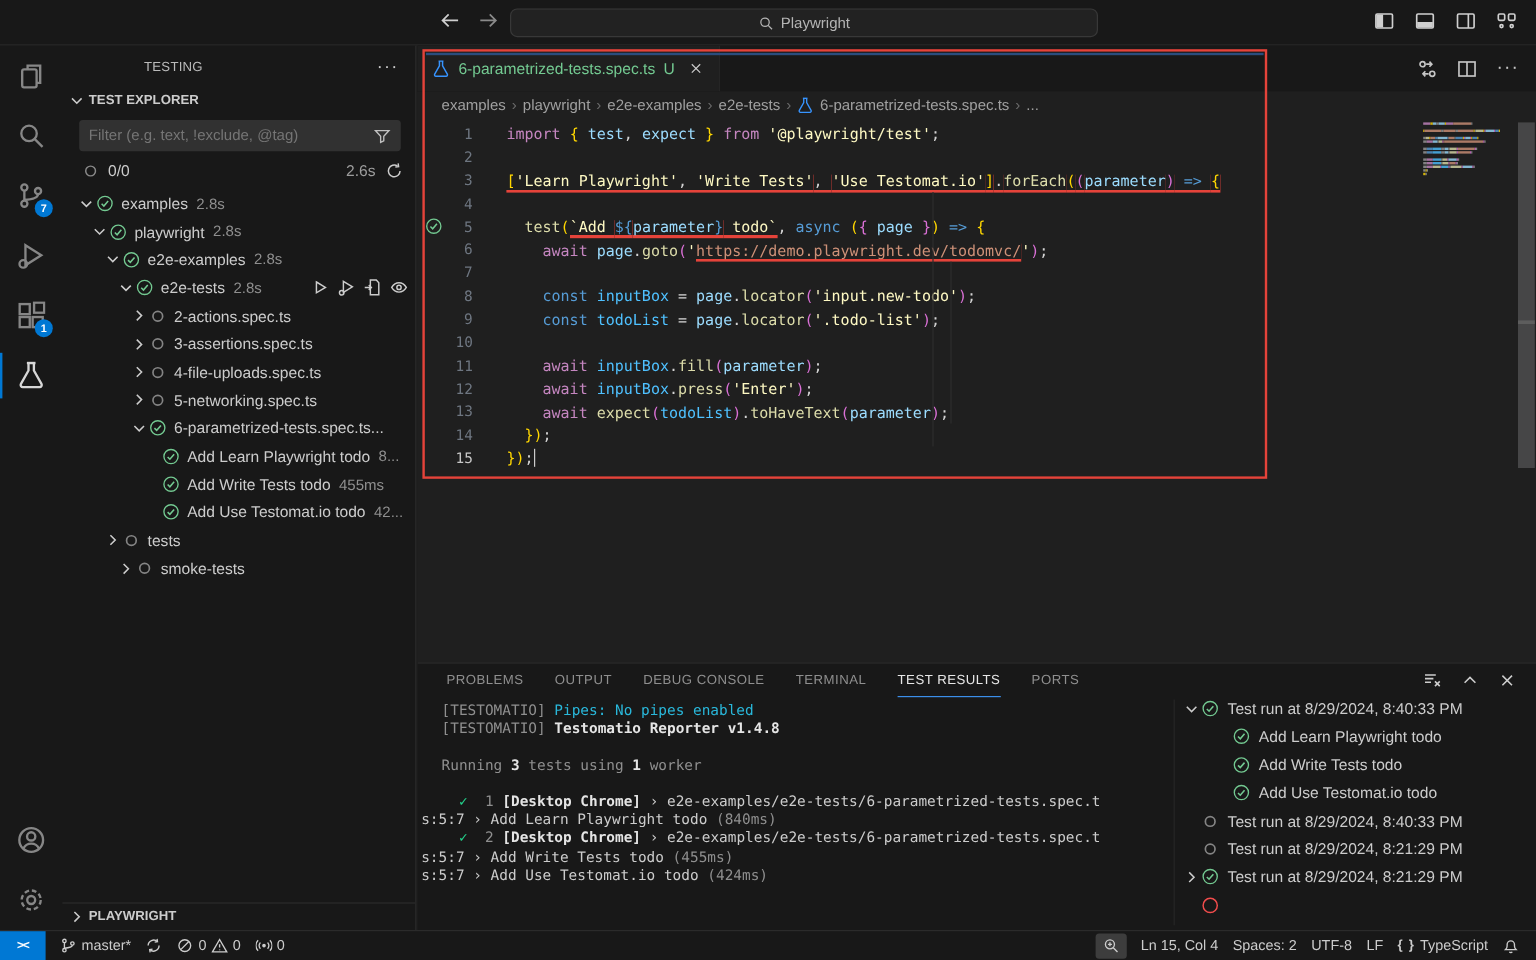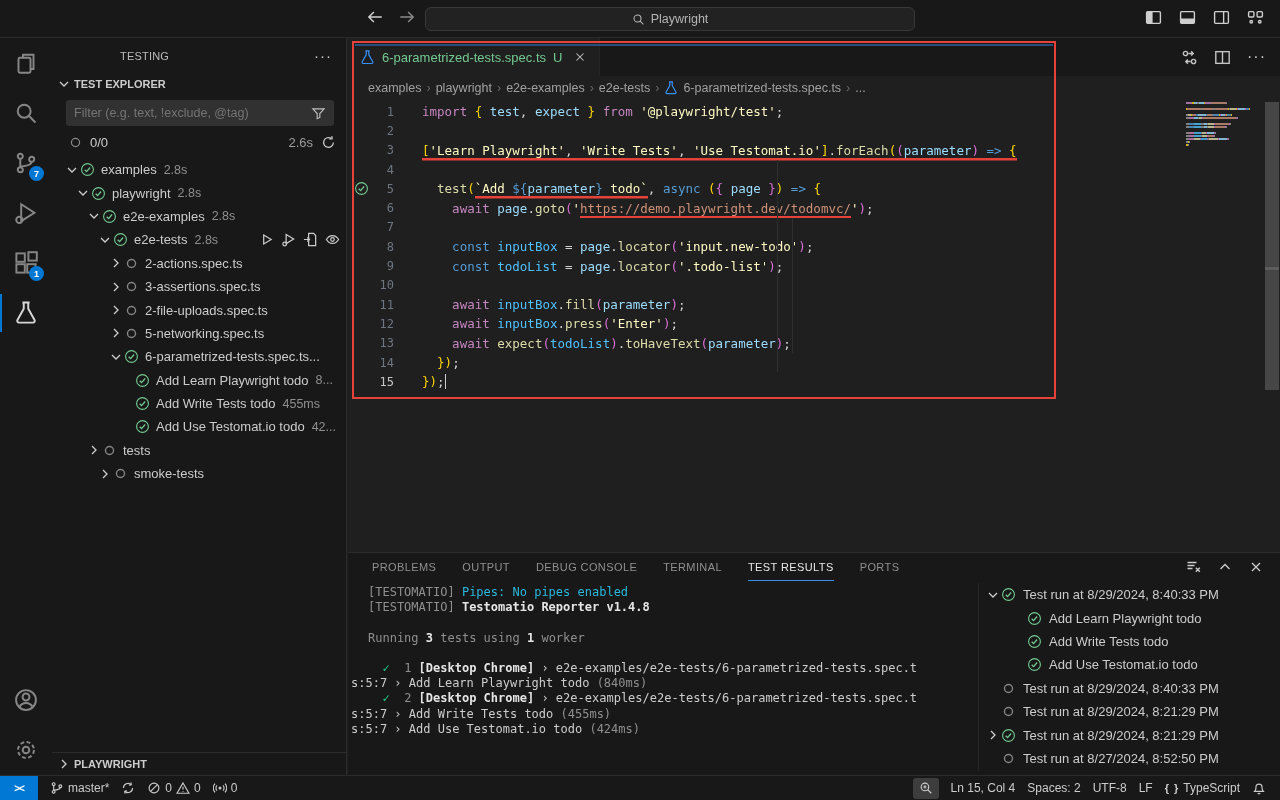--- a/index.html
+++ b/index.html
@@ -92,21 +92,21 @@
   .p-tab { height:28px; display:flex; align-items:center; }
   .p-tab.active { color:#e7e7e7; border-bottom:1px solid var(--tabline); }
   .p-actions { position:absolute; right:16px; top:0; height:28px; display:flex; align-items:center; gap:15px; color:#cccccc; }
   .p-actions .ic { width:16px; height:16px; }
   #term { position:absolute; left:3px; top:32px; width:620px; }
   .tl { height:15.2px; font-family:"DejaVu Sans Mono", monospace; font-size:12px; white-space:pre; }
   .tl.ind { padding-left:17px; }
   .t-g{color:#8f8f8f} .t-cy{color:#29b8db} .t-wb{color:#e5e5e5; font-weight:bold} .t-w{color:#cccccc} .t-gr{color:#23d18b}
   .p-split { position:absolute; left:630px; top:30px; bottom:4px; width:1px; background:#262626; }
   #results { position:absolute; left:637px; top:30px; right:0; bottom:0; overflow:hidden; }
-  .rrow { height:23.4px; display:flex; align-items:center; font-size:13px; color:#cccccc; white-space:nowrap; }
+  .rrow { height:23.4px; display:flex; font-size:13px; color:#cccccc; white-space:nowrap; }
   .rrow .cv { flex:0 0 16px; width:16px; height:16px; color:#cccccc; }
   .rrow .ticon { flex:0 0 15px; width:15px; height:15px; margin-right:7px; }
 
   
   .statusbar { position:absolute; left:0; bottom:0; width:1280px; height:25px; background:#181818; border-top:1px solid #2b2b2b; display:flex; align-items:center; font-size:12px; color:#cccccc; }
   .sb-remote { width:38px; height:25px; background:var(--accent); color:#fff; display:flex; align-items:center; justify-content:center; font-weight:bold; font-size:10px; letter-spacing:-1px; }
   .sb-item { display:flex; align-items:center; gap:4px; padding:0 6px; height:25px; }
   .sb-item .ic { width:14px; height:14px; }
   .sb-left { display:flex; align-items:center; margin-left:6px; }
   .sb-right { display:flex; align-items:center; margin-left:auto; margin-right:8px; }
@@ -376,21 +376,21 @@
             </svg></span>
     <span>3-assertions.spec.ts</span>
     </div>
         <div class="trow" style="padding-left:56px">
     <span class="cv"><svg viewBox="0 0 16 16" fill="none" stroke="currentColor" stroke-width="1.3">
               <path d="M6 4l4 4-4 4"></path>
             </svg></span>
     <span class="ticon"><svg viewBox="0 0 16 16" fill="none" stroke="#848484" stroke-width="1.5">
               <circle cx="8" cy="8" r="4.3"></circle>
             </svg></span>
-    <span>2-file-uploads.spec.ts</span>
+    <span>4-file-uploads.spec.ts</span>
     </div>
         <div class="trow" style="padding-left:56px">
     <span class="cv"><svg viewBox="0 0 16 16" fill="none" stroke="currentColor" stroke-width="1.3">
               <path d="M6 4l4 4-4 4"></path>
             </svg></span>
     <span class="ticon"><svg viewBox="0 0 16 16" fill="none" stroke="#848484" stroke-width="1.5">
               <circle cx="8" cy="8" r="4.3"></circle>
             </svg></span>
     <span>5-networking.spec.ts</span>
     </div>
@@ -799,27 +799,20 @@
                 <path d="M6 4l4 4-4 4"></path>
               </svg></span>
     <span class="ticon"><svg viewBox="0 0 16 16" fill="none" stroke="#73C991" stroke-width="1.2">
                 <circle cx="8" cy="8" r="6.3"></circle>
                 <path d="M5 8.3l2 2 3.8-4.4" stroke-width="1.4"></path>
               </svg></span>
     <span>Test run at 8/29/2024, 8:21:29 PM</span>
           </div>
           <div class="rrow" style="padding-left:0px">
     <span class="cv"></span>
-    <span class="ticon"><svg viewBox="0 0 16 16" fill="none" stroke="#848484" stroke-width="1.5">
-                <circle cx="8" cy="8" r="4.3"></circle>
-              </svg></span>
-    <span>Test run at 8/27/2024, 8:52:50 PM</span>
-          </div>
-          <div class="rrow" style="padding-left:0px">
-    <span class="cv"></span>
     <span class="ticon"><svg viewBox="0 0 16 16" fill="none" stroke="#f14c4c" stroke-width="1.3">
                 <circle cx="8" cy="8" r="6.3"></circle>
               </svg></span>
     <span></span>
           </div>
         </div>
     </div>
   </div>
 
   <div class="ann-blue"></div>

